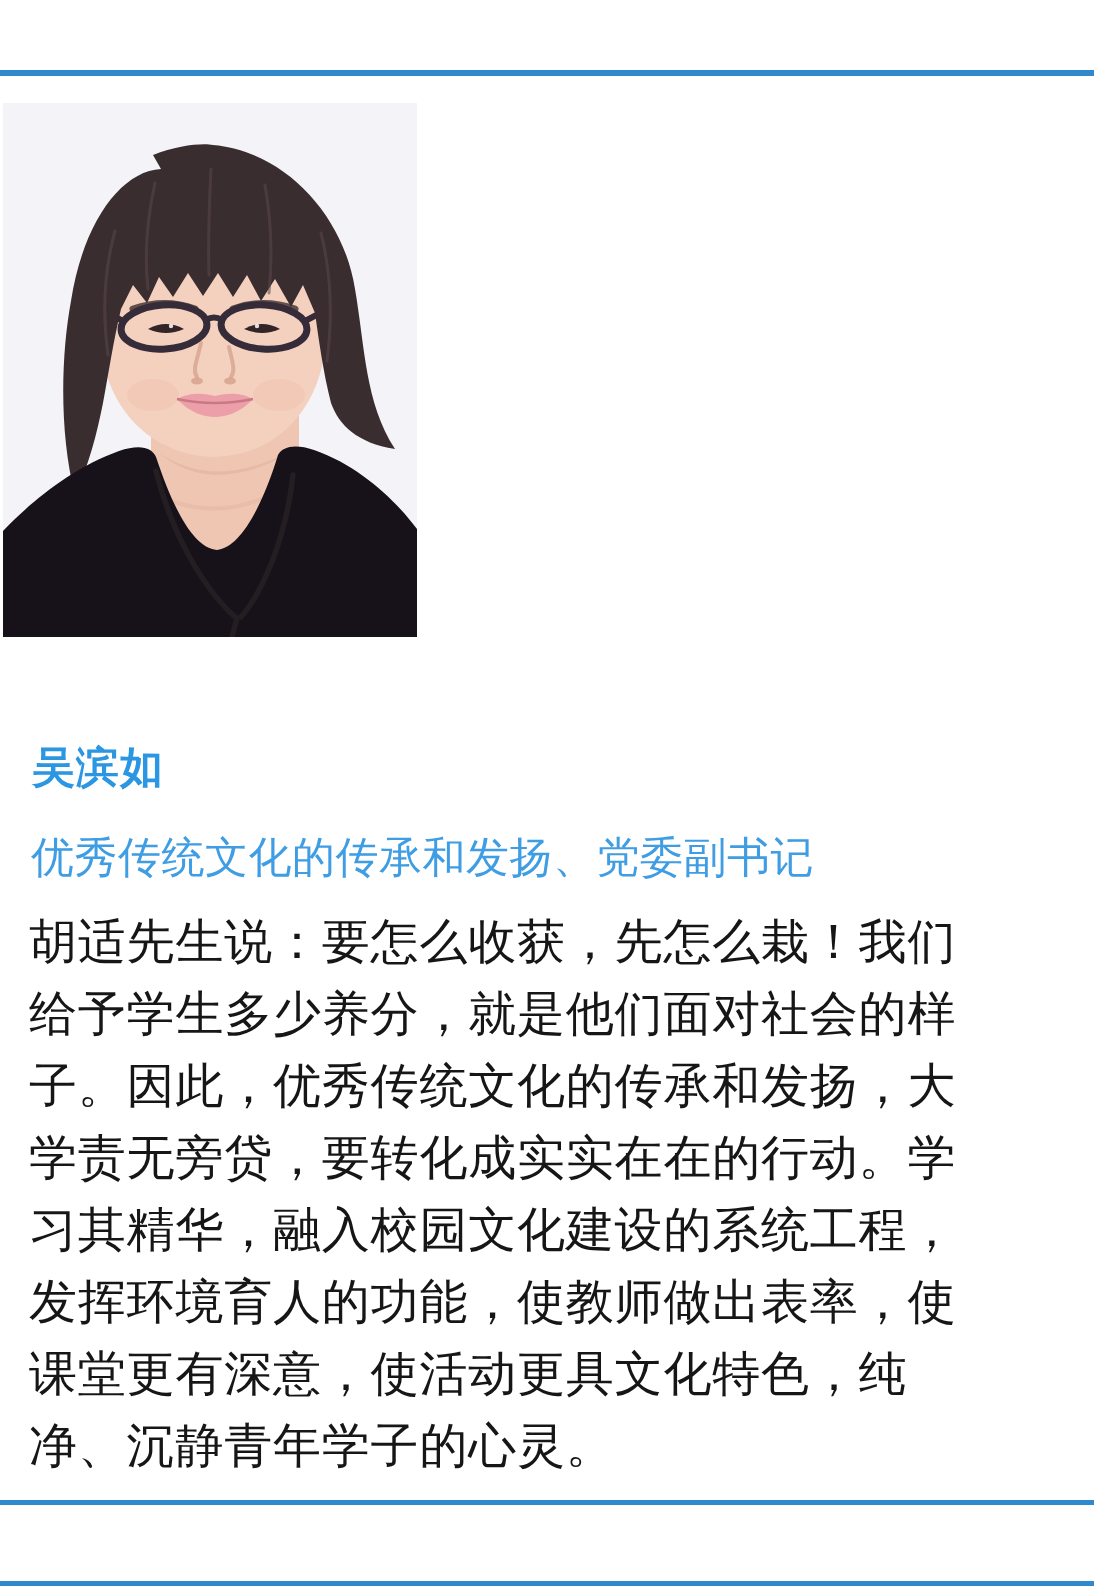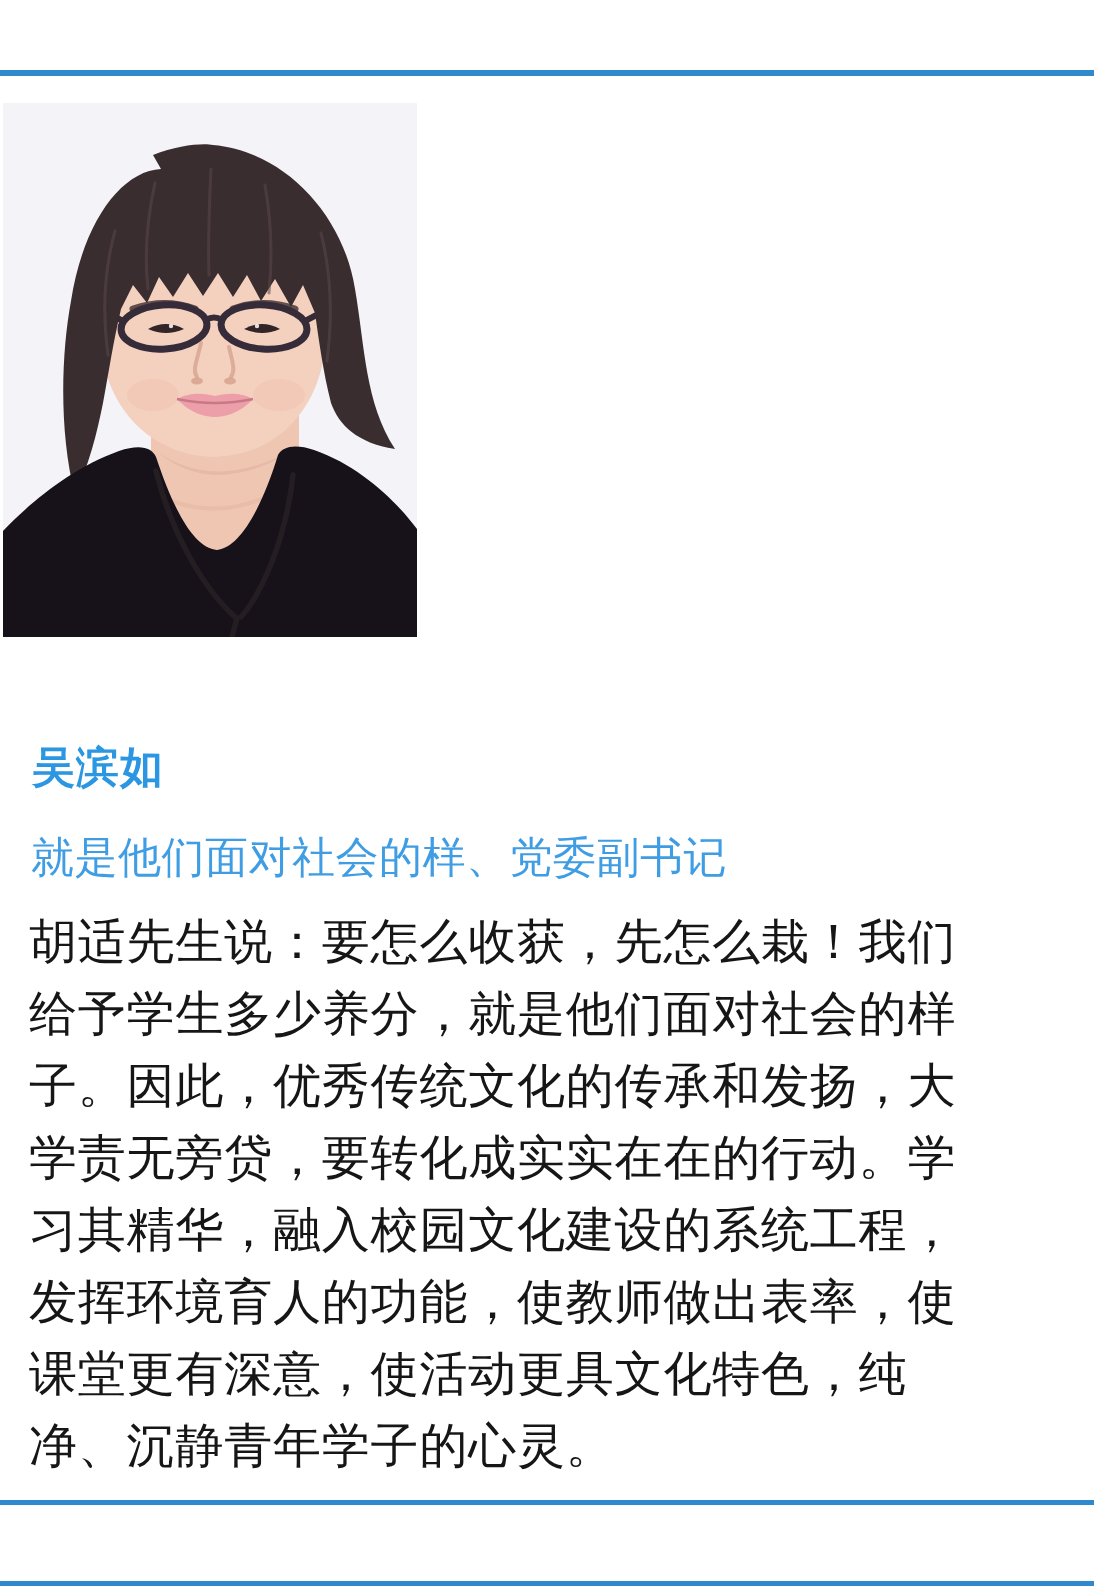--- a/index.html
+++ b/index.html
@@ -122,21 +122,21 @@
       <g stroke="#241d22" stroke-width="5.5" fill="none" stroke-linecap="round">
         <path d="M 153,368 C 169,432 201,486 232,514"></path>
         <path d="M 290,372 C 283,436 259,490 238,514"></path>
         <path d="M 234,515 L 229,534"></path>
       </g>
     </svg>
   </figure>
 
   <h1 class="name">吴滨如</h1>
 
-  <h2 class="title">就是他们面对社会的样、党委副书记</h2>
+  <h2 class="title">优秀传统文化的传承和发扬、党委副书记</h2>
 
   <p class="quote">胡适先生说：要怎么收获，先怎么栽！我们
 给予学生多少养分，就是他们面对社会的样
 子。因此，优秀传统文化的传承和发扬，大
 学责无旁贷，要转化成实实在在的行动。学
 习其精华，融入校园文化建设的系统工程，
 发挥环境育人的功能，使教师做出表率，使
 课堂更有深意，使活动更具文化特色，纯
 净、沉静青年学子的心灵。</p>
 

